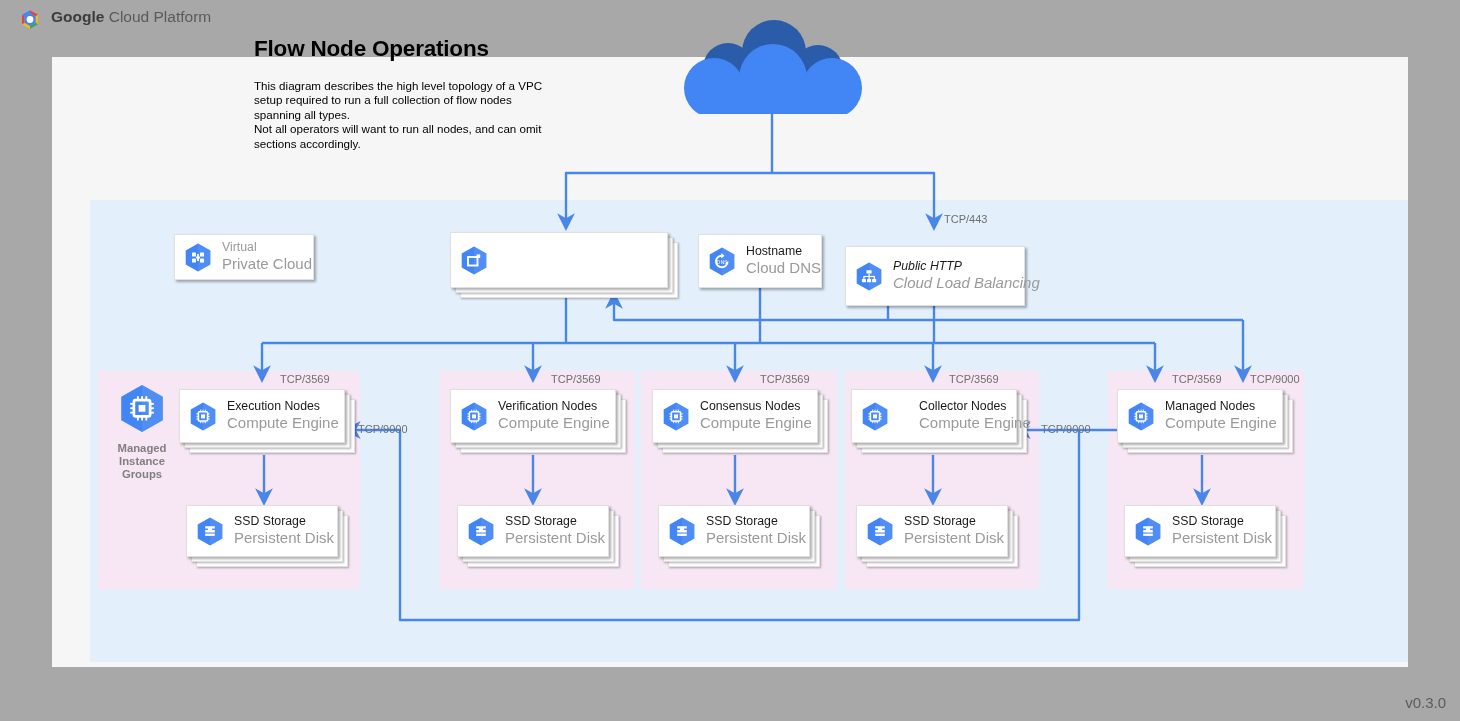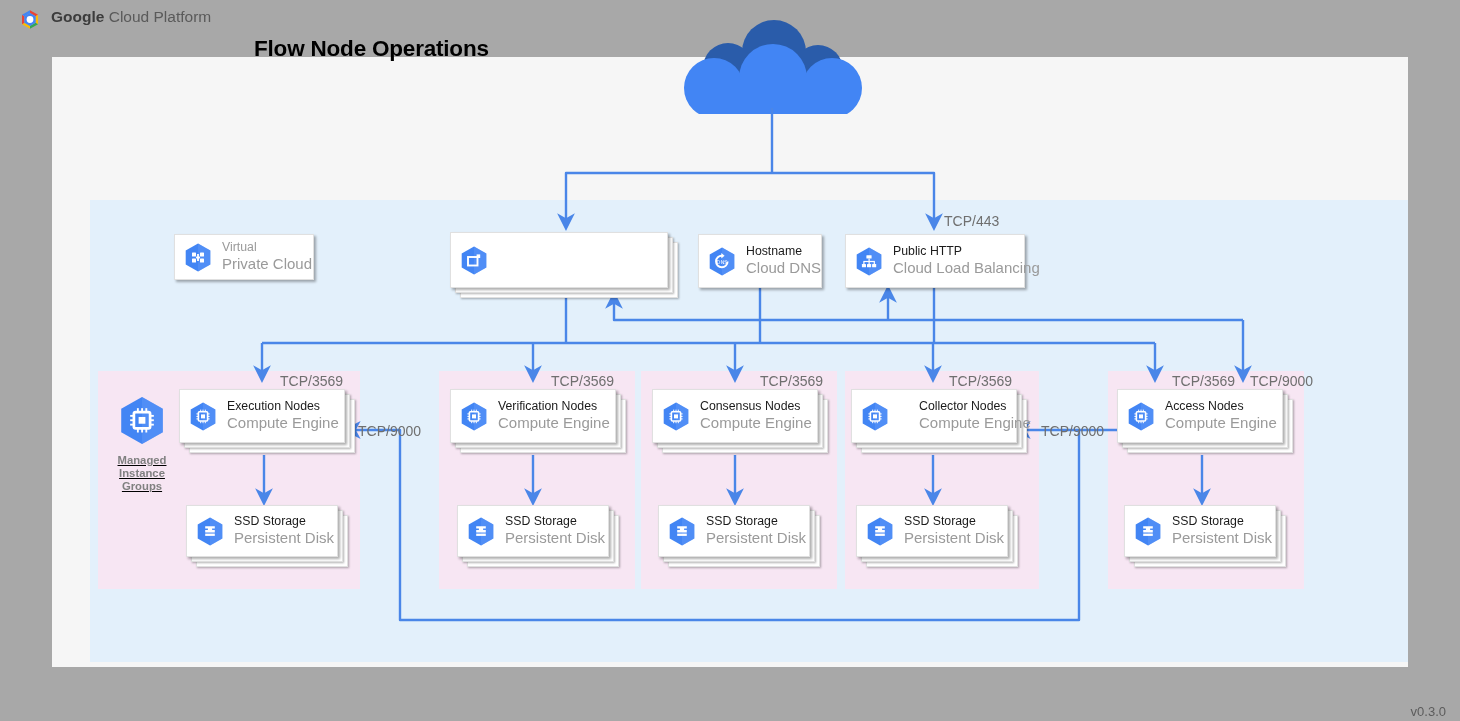--- a/index.html
+++ b/index.html
@@ -47,24 +47,24 @@
 
   
   .grouplabel{position:absolute;display:flex;flex-direction:column;align-items:center;}
   .grouplabel .gl-text{margin-top:5px;font-size:11.3px;line-height:13px;color:#808080;
                        text-align:center;font-weight:bold;}
 
   
   #wires{position:absolute;left:0;top:0;width:1460px;height:721px;pointer-events:none;}
 
   
-  .port{position:absolute;font-size:14px;color:#6f6f6f;white-space:nowrap;}
-
-  
-  #version{position:absolute;right:14px;bottom:2px;font-size:13px;color:#5c5c5c;}
+  .port{position:absolute;font-size:11px;color:#6f6f6f;white-space:nowrap;}
+
+  
+  #version{position:absolute;right:14px;bottom:10px;font-size:15px;color:#5c5c5c;}
 </style>
 </head>
 <body>
 
 <div id="brand">
   <span class="logo">
     <svg width="24" height="24" viewBox="0 0 24 24">
       <path d="M12 2.2 L20 6.8 L20 16.2 L12 20.8 L4 16.2 L4 6.8 Z" fill="none"></path>
       <path d="M12 2.2 L20 6.8 L17.6 8.2 L12 5 Z" fill="#ea4335"></path>
       <path d="M20 6.8 L20 16.2 L17.6 14.8 L17.6 8.2 Z" fill="#fbbc05"></path>
@@ -76,20 +76,22 @@
       <circle cx="12" cy="11.5" r="3.4" fill="#ffffff"></circle>
     </svg>
   </span>
   <span class="brand-text"><b>Google</b><span> Cloud Platform</span></span>
 </div>
 
 <div id="canvas"></div>
 
 <div id="title">Flow Node Operations</div>
 <div id="desc">
+  <p>This diagram describes the high level topology of a VPC setup required to run a full collection of flow nodes spanning all types.</p>
+  <p>Not all operators will want to run all nodes, and can omit sections accordingly.</p>
 </div>
 
 <div id="vpc-region"></div>
 
 <div class="pink-group" style="left:98px;  top:371px; width:262px; height:218px;"></div>
 <div class="pink-group" style="left:439px; top:371px; width:196px; height:218px;"></div>
 <div class="pink-group" style="left:641px; top:371px; width:196px; height:218px;"></div>
 <div class="pink-group" style="left:845px; top:371px; width:194px; height:218px;"></div>
 <div class="pink-group" style="left:1108px;top:371px; width:196px; height:218px;"></div>
 
@@ -215,21 +217,21 @@
       </svg>
     </span>
     <span class="txt">
       <span class="t1">Hostname</span>
       <span class="t2">Cloud DNS</span>
     </span>
   </div>
 </div>
 
 <div class="stack" style="left:845px;top:234px;">
-  <div class="card shadow1" style="left:0;top:0;width:180px;height:54px;">
+  <div class="card shadow1" style="left:0;top:12px;width:180px;height:60px;font-style:italic;">
     <span class="ico">
       <svg width="26" height="29" viewBox="0 0 26 29">
         <path d="M13 0.6 L25.3 7.6 L25.3 21.4 L13 28.4 L0.7 21.4 L0.7 7.6 Z" fill="#4285f4"></path>
         <path d="M13 0.6 L25.3 7.6 L25.3 21.4 L13 28.4 Z" fill="#5c96f7" opacity=".55"></path>
         <g fill="#fff">
           <rect x="10.4" y="8.2" width="5.2" height="3.4" rx="0.5"></rect>
           <rect x="12.5" y="11.6" width="1.2" height="3.2"></rect>
           <rect x="7.3" y="13.9" width="11.6" height="1.2"></rect>
           <rect x="7.3" y="15" width="1.2" height="2.2"></rect>
           <rect x="12.5" y="15" width="1.2" height="2.2"></rect>
@@ -240,21 +242,21 @@
         </g>
       </svg>
     </span>
     <span class="txt">
       <span class="t1">Public HTTP</span>
       <span class="t2">Cloud Load Balancing</span>
     </span>
   </div>
 </div>
 
-<div class="grouplabel" style="left:118px;top:396px;width:48px;text-decoration:underline;">
+<div class="grouplabel" style="left:118px;top:384px;width:48px;">
   <span>
     <svg width="44" height="49" viewBox="0 0 26 29">
       <path d="M13 0.6 L25.3 7.6 L25.3 21.4 L13 28.4 L0.7 21.4 L0.7 7.6 Z" fill="#4285f4"></path>
       <path d="M13 0.6 L25.3 7.6 L25.3 21.4 L13 28.4 Z" fill="#5c96f7" opacity=".55"></path>
       <rect x="8.2" y="9.6" width="9.6" height="9.6" rx="1" fill="none" stroke="#fff" stroke-width="1.6"></rect>
       <rect x="11" y="12.4" width="4" height="4" fill="#fff"></rect>
       <g fill="#fff">
         <rect x="10" y="7.2" width="1.1" height="2.2"></rect>
           <rect x="12.5" y="7.2" width="1.1" height="2.2"></rect>
           <rect x="15" y="7.2" width="1.1" height="2.2"></rect>
@@ -429,21 +431,21 @@
         <rect x="6.4" y="11.4" width="2" height="1"></rect>
             <rect x="6.4" y="13.9" width="2" height="1"></rect>
             <rect x="6.4" y="16.4" width="2" height="1"></rect>
         <rect x="17.6" y="11.4" width="2" height="1"></rect>
             <rect x="17.6" y="13.9" width="2" height="1"></rect>
             <rect x="17.6" y="16.4" width="2" height="1"></rect>
           </g>
       </svg>
     </span>
     <span class="txt">
-      <span class="t1">Access Nodes</span>
+      <span class="t1">Managed Nodes</span>
       <span class="t2">Compute Engine</span>
     </span>
   </div>
 </div>
 
 <div class="stack" style="left:186px;top:505px;">
   <div class="sh" style="left:10px;top:10px;width:152px;height:52px;"></div>
   <div class="sh" style="left:5px;top:5px;width:152px;height:52px;"></div>
   <div class="card shadow1" style="left:0;top:0;width:152px;height:52px;">
     <span class="ico">

